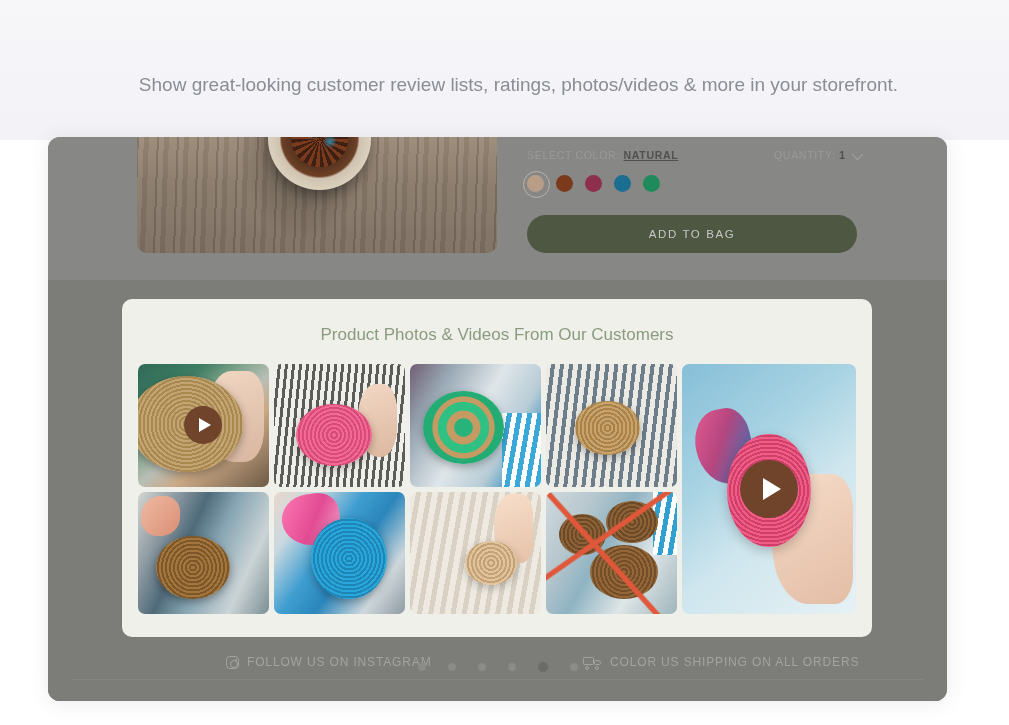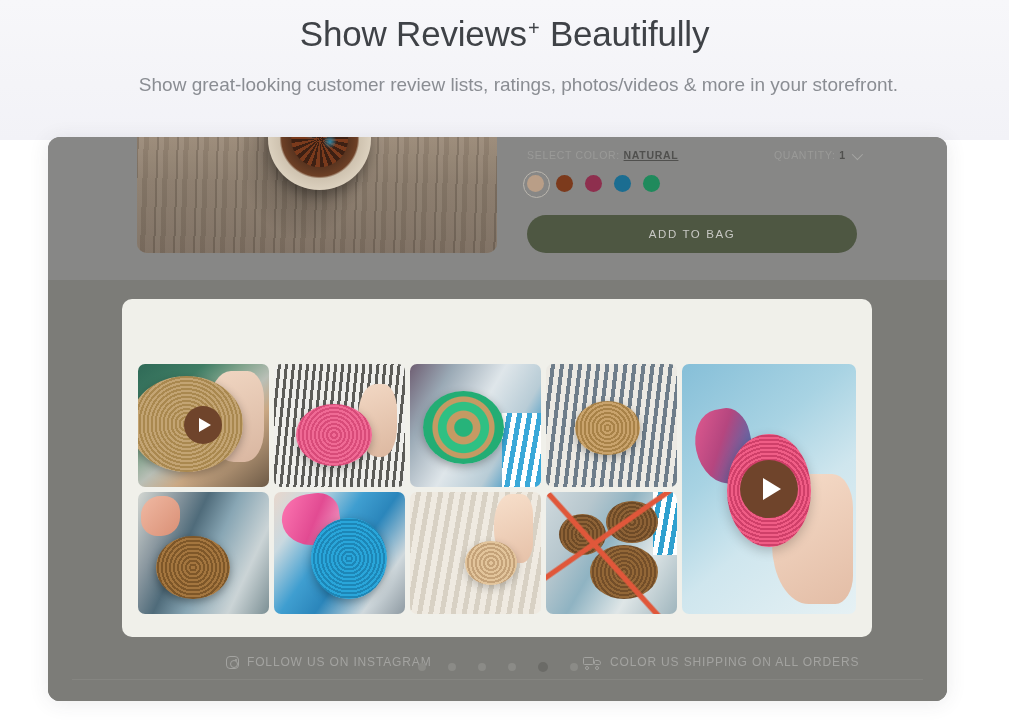--- a/index.html
+++ b/index.html
@@ -443,21 +443,20 @@
     border-radius: 50%;
     background: #8b8b87;
     cursor: pointer;
   }
   .dot.active { background: #6b6b67; width: 10px; height: 10px; margin-top: -1px; }
 </style>
 </head>
 <body>
 
 <div class="hero">
-  <h1 class="hero-title"><span>Show Reviews</span><span class="plus">+</span><span> Beautifully</span></h1>
   <p class="hero-sub">Show great-looking customer review lists, ratings, photos/videos &amp; more in your storefront.</p>
 </div>
 
 <div class="frame">
 
   <div class="band-product">
 
     <div class="product-photo">
       <div class="wood"></div>
       <div class="wood-shadow"></div>
@@ -484,20 +483,21 @@
         <div class="swatch tex" style="background: rgb(31, 138, 92);"></div>
       </div>
 
       <button class="add-to-bag">ADD TO BAG</button>
     </div>
   </div>
 
   <div class="band-reviews"></div>
 
   <div class="ugc-card">
+    <div class="ugc-title">Product Photos &amp; Videos From Our Customers</div>
 
     <div class="ugc-grid">
 
       <div class="tile t1">
         <div class="hand"></div>
         <div class="bag"></div>
         <div class="play">
             <i></i>
           </div>
       </div>

